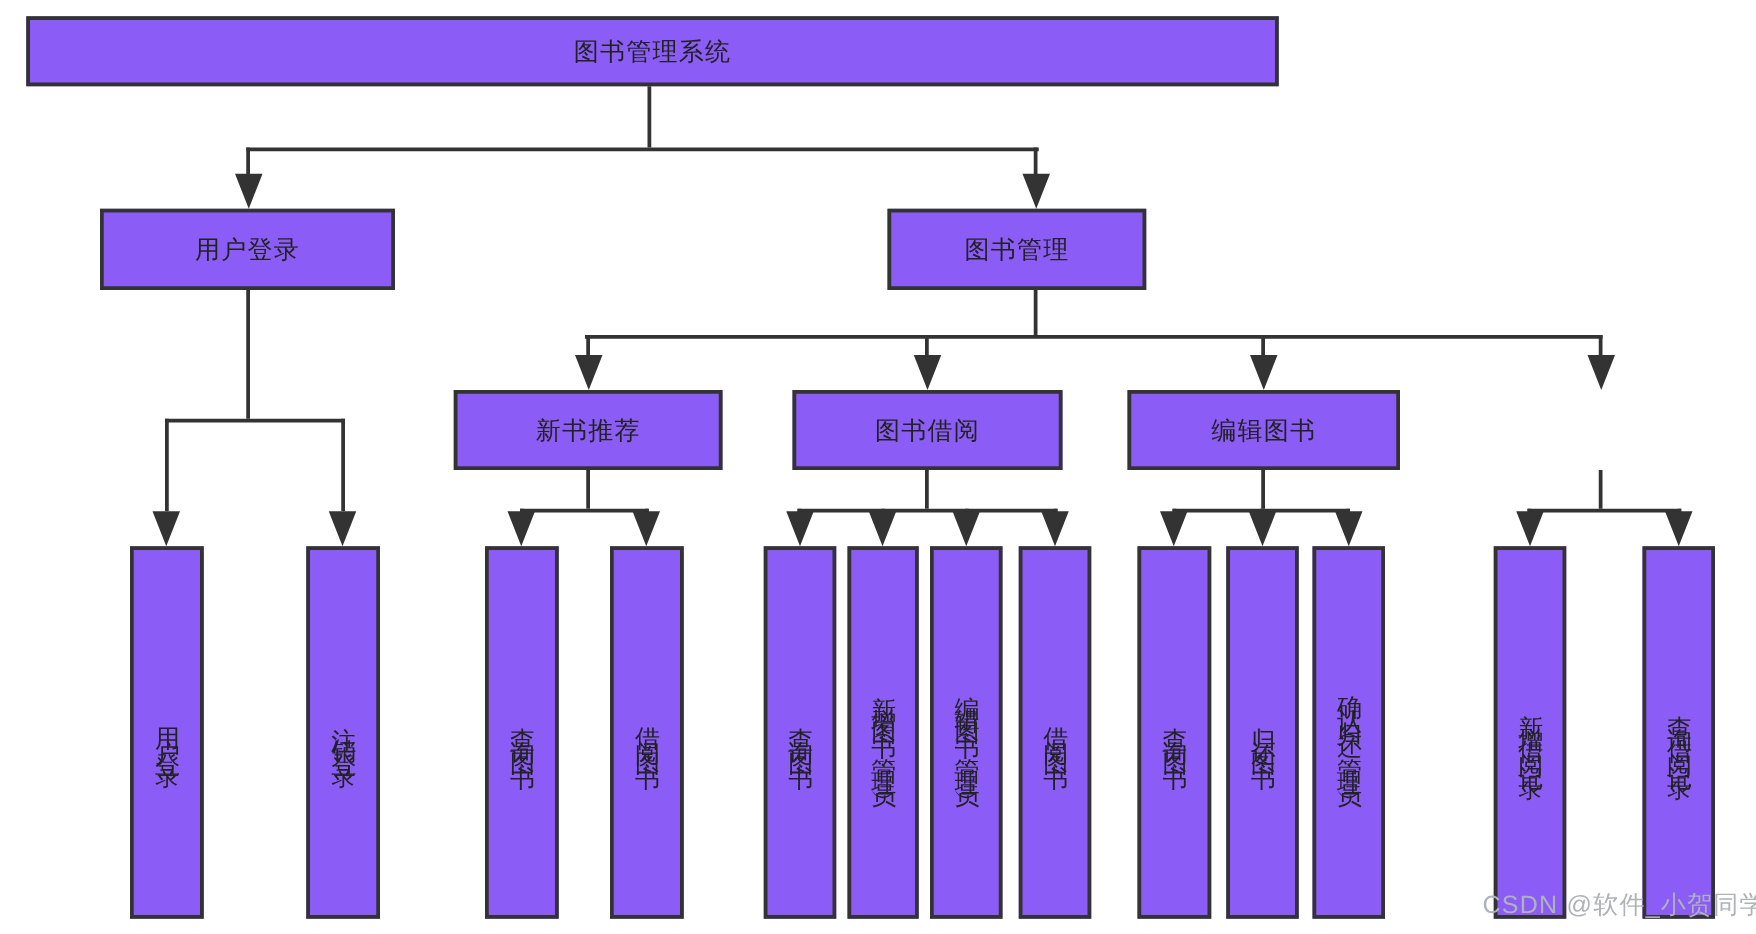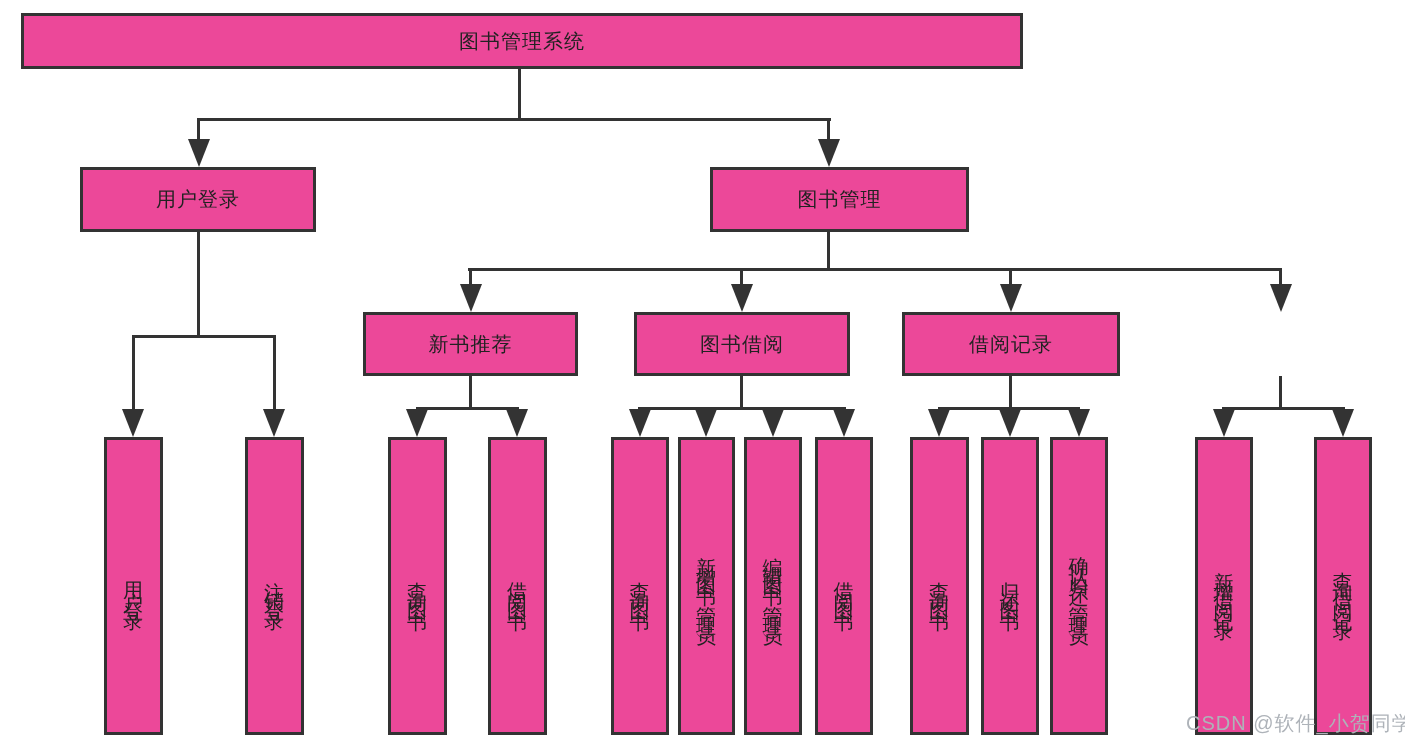--- a/index.html
+++ b/index.html
@@ -1,21 +1,21 @@
 <!DOCTYPE html>
 <html><head>
 <meta charset="utf-8">
 <style>
   html,body{margin:0;padding:0;background:#fff;}
   .canvas{
     position:relative;width:1405px;height:747px;background:#ffffff;overflow:hidden;
     font-family:"Liberation Sans","DejaVu Sans",sans-serif;color:#222;
   }
   .box{
-    position:absolute;background:#ec4899;border:3px solid #333;box-sizing:border-box;
+    position:absolute;background:#8b5cf6;border:3px solid #333;box-sizing:border-box;
     display:flex;align-items:center;justify-content:center;
     font-size:20px;color:#222;letter-spacing:1px;white-space:nowrap;
   }
   .leaf{
     top:437px;height:298px;
   }
   .vtext{
     writing-mode:vertical-rl;text-orientation:mixed;
     letter-spacing:10px;font-size:20px;line-height:1;
     white-space:normal;
@@ -33,25 +33,25 @@
   }
 </style>
 </head>
 <body>
 
 <div class="canvas">
 
   <div class="box" style="left:21px;top:13px;width:1002px;height:56px;">图书管理系统</div>
 
   <div class="box" style="left:80px;top:167px;width:236px;height:65px;">用户登录</div>
-  <div class="box" style="left:710px;top:167px;width:259px;height:65px;">图书管理</div>
+  <div class="box" style="left:710px;top:167px;width:207px;height:65px;">图书管理</div>
 
   <div class="box" style="left:363px;top:312px;width:215px;height:64px;">新书推荐</div>
   <div class="box" style="left:634px;top:312px;width:216px;height:64px;">图书借阅</div>
-  <div class="box" style="left:902px;top:312px;width:218px;height:64px;">借阅记录</div>
+  <div class="box" style="left:902px;top:312px;width:218px;height:64px;">编辑图书</div>
 
   <div class="box leaf vtext" style="left:104px;width:59px;">用户登录</div>
   <div class="box leaf vtext" style="left:245px;width:59px;">注销登录</div>
 
   <div class="box leaf vtext" style="left:388px;width:59px;">查询图书</div>
   <div class="box leaf vtext" style="left:488px;width:59px;">借阅图书</div>
 
   <div class="box leaf vtext" style="left:611px;width:58px;">查询图书</div>
   <div class="box leaf vtext" style="left:678px;width:57px;">新增图书（管理员）</div>
   <div class="box leaf vtext" style="left:744px;width:58px;">编辑图书（管理员）</div>

